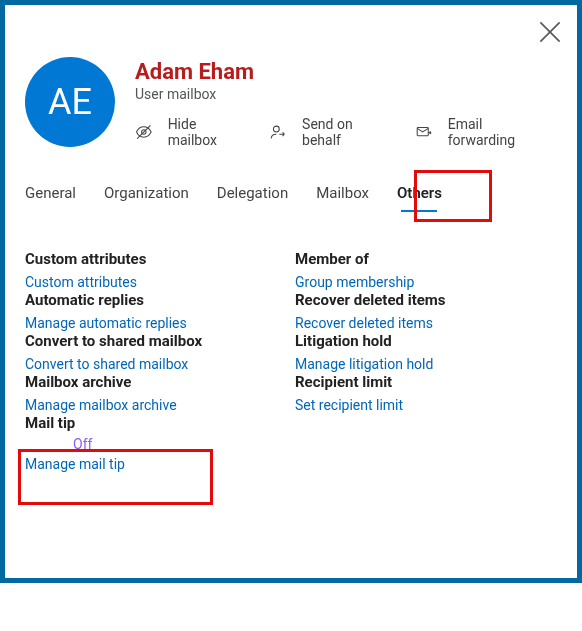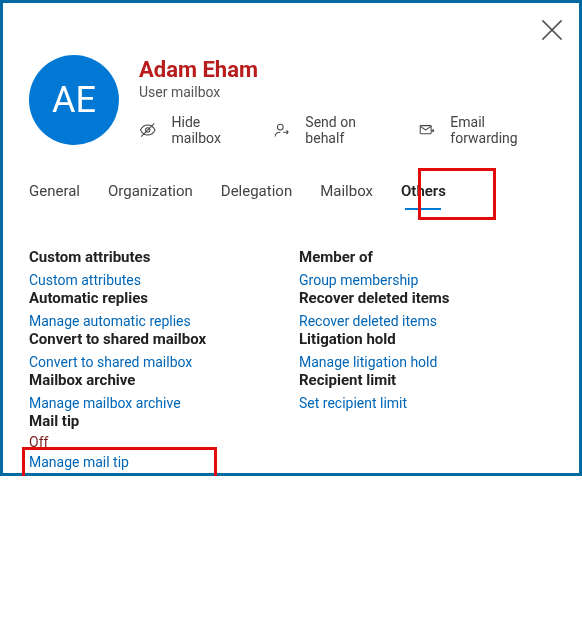--- a/index.html
+++ b/index.html
@@ -3,24 +3,24 @@
 <meta charset="utf-8">
 <style>
   * { box-sizing: border-box; }
   body {
     margin: 0;
     font-family: "Segoe UI", -apple-system, BlinkMacSystemFont, Roboto, sans-serif;
     background: #fff;
   }
   .panel {
     width: 582px;
-    height: 476px;
-    border: 3px solid #0369a1;
-    position: relative;
-    padding: 22px 26px 10px 26px;
+    height: 583px;
+    border: 5px solid #0369a1;
+    position: relative;
+    padding: 22px 26px 10px 20px;
   }
   .close-btn {
     position: absolute;
     top: 16px;
     right: 16px;
     width: 22px;
     height: 22px;
     color: #555;
     cursor: pointer;
     display: flex;
@@ -113,22 +113,23 @@
     position: relative;
   }
   .card h3 {
     margin: 0 0 4px 0;
     font-size: 15px;
     font-weight: 700;
     color: #222;
   }
   .card .value {
     font-size: 14px;
-    color: #7f1d1d;
+    color: #8b5cf6;
     margin-bottom: 2px;
+    margin-left: 48px;
   }
   .card a.link {
     font-size: 14px;
     color: #0066b8;
     text-decoration: none;
     cursor: pointer;
     display: inline-block;
   }
   .highlight-archive {
     position: absolute;

